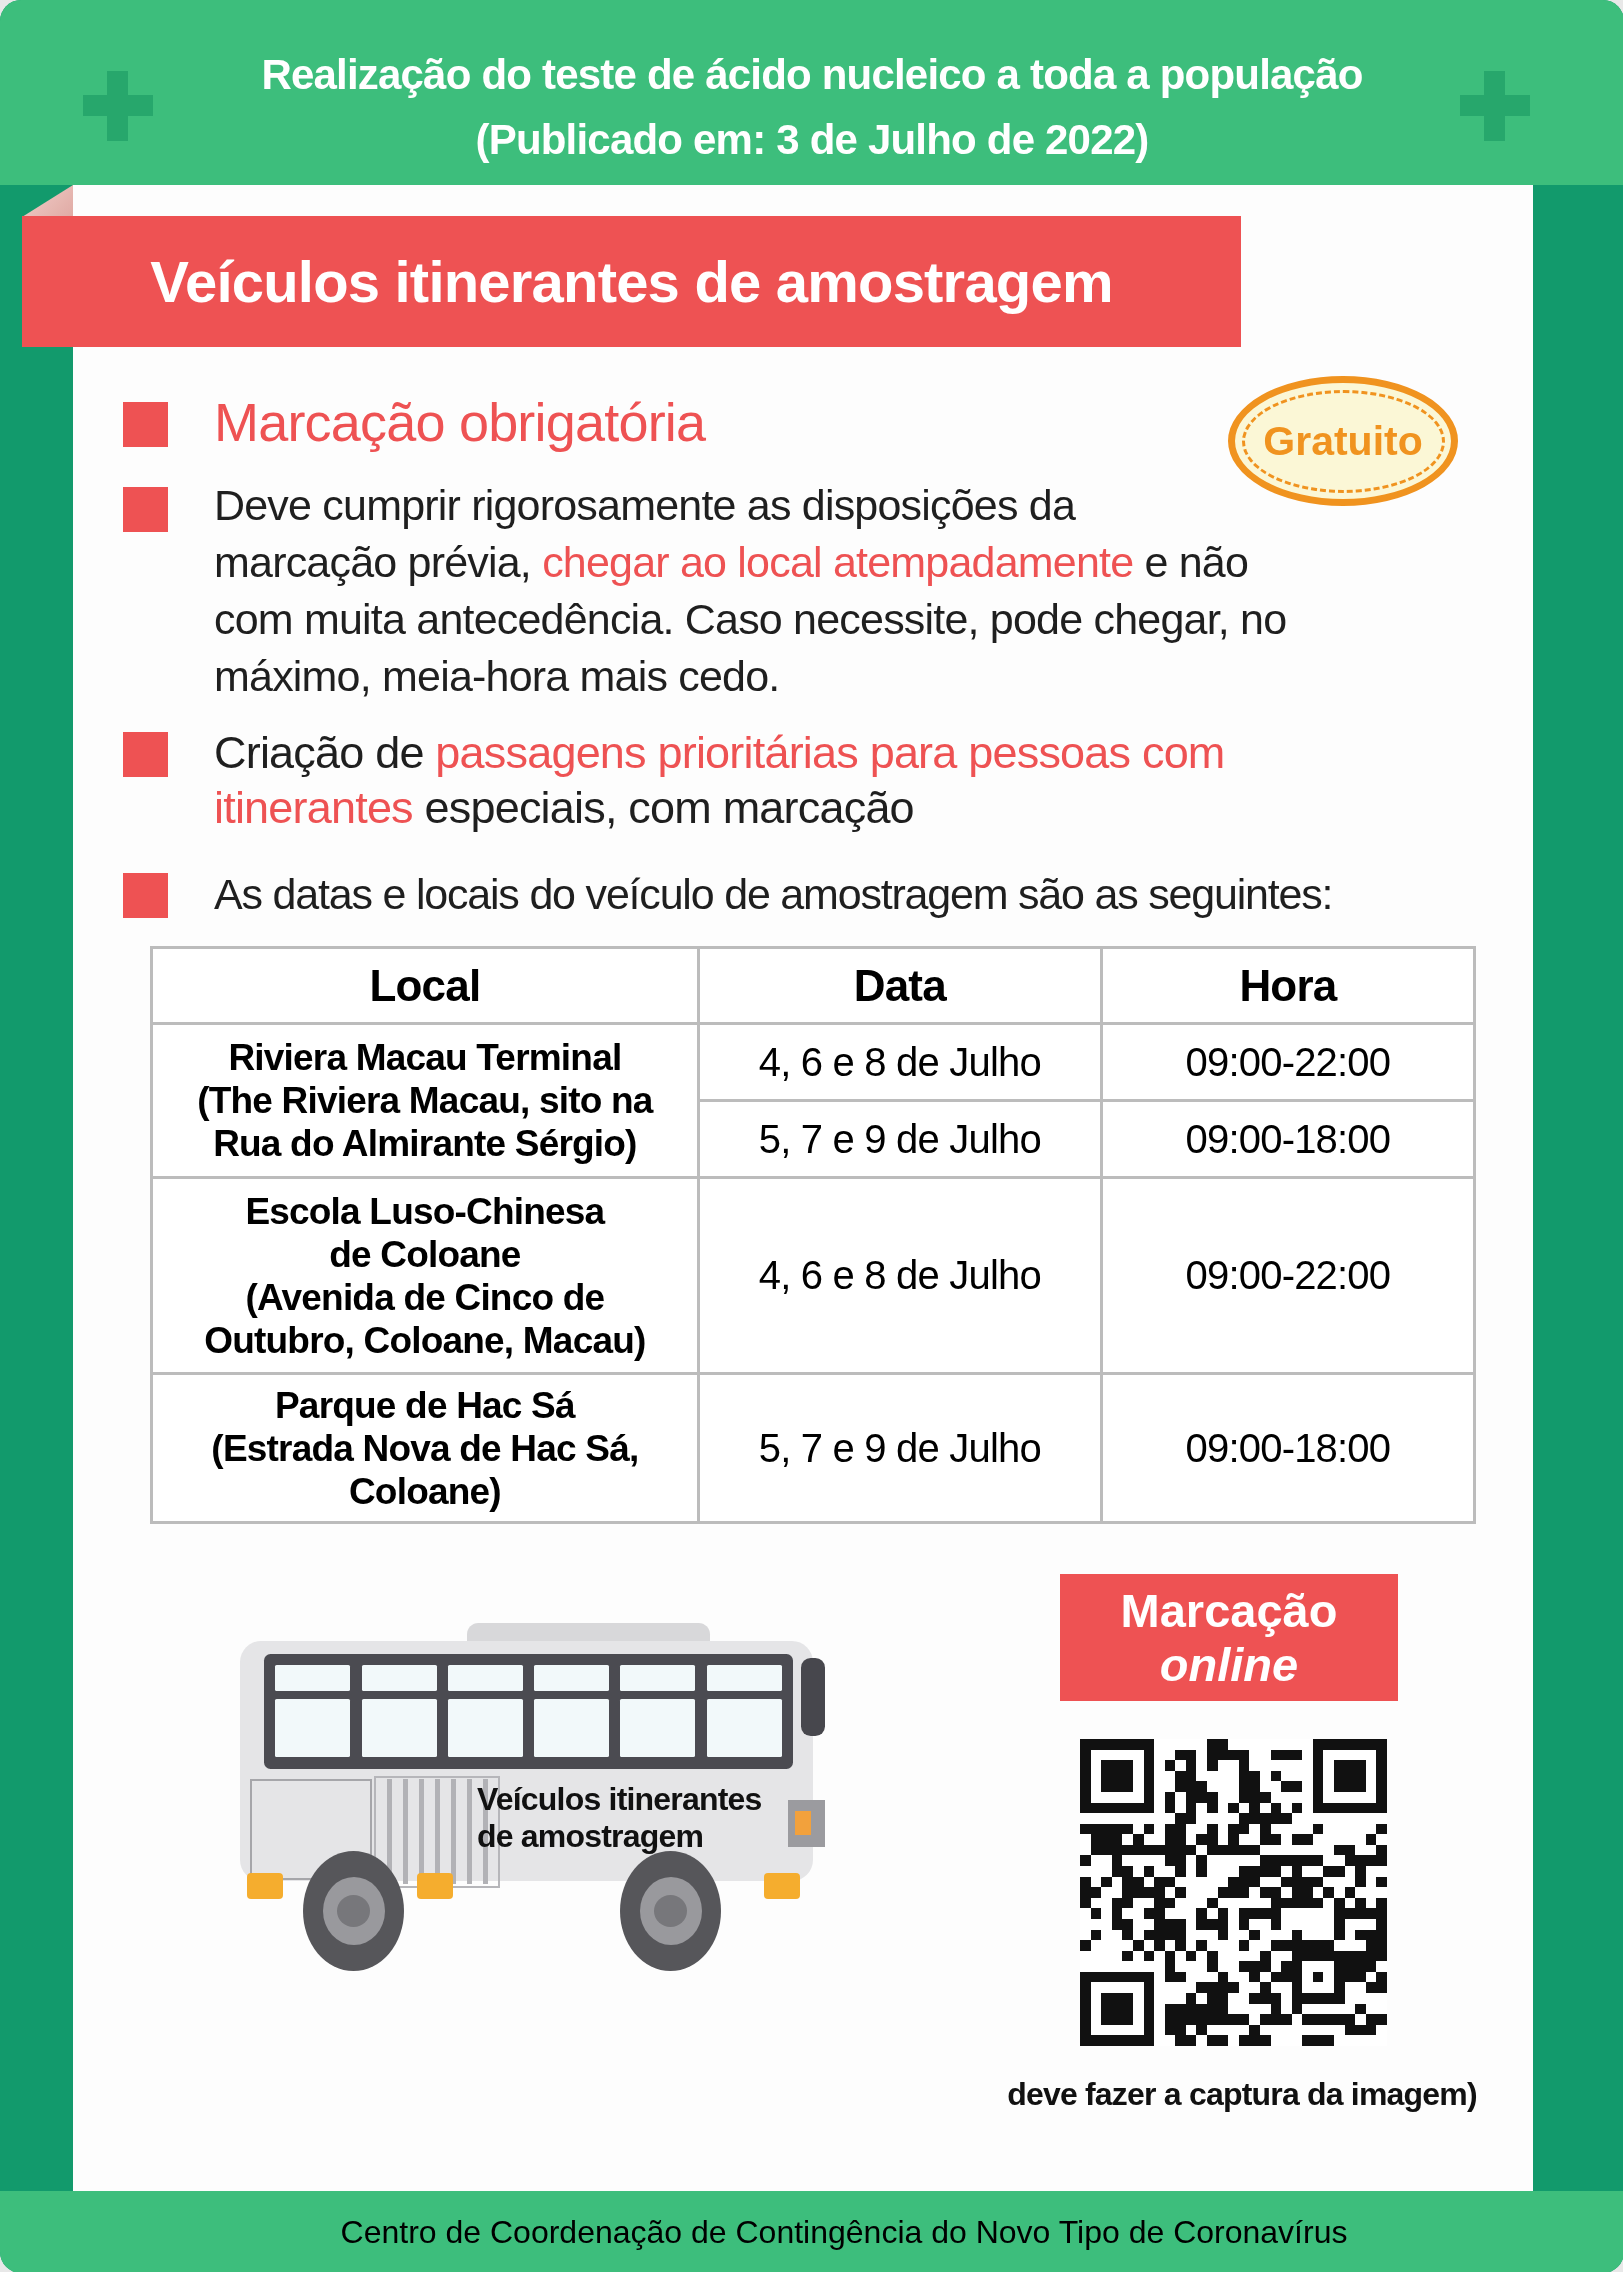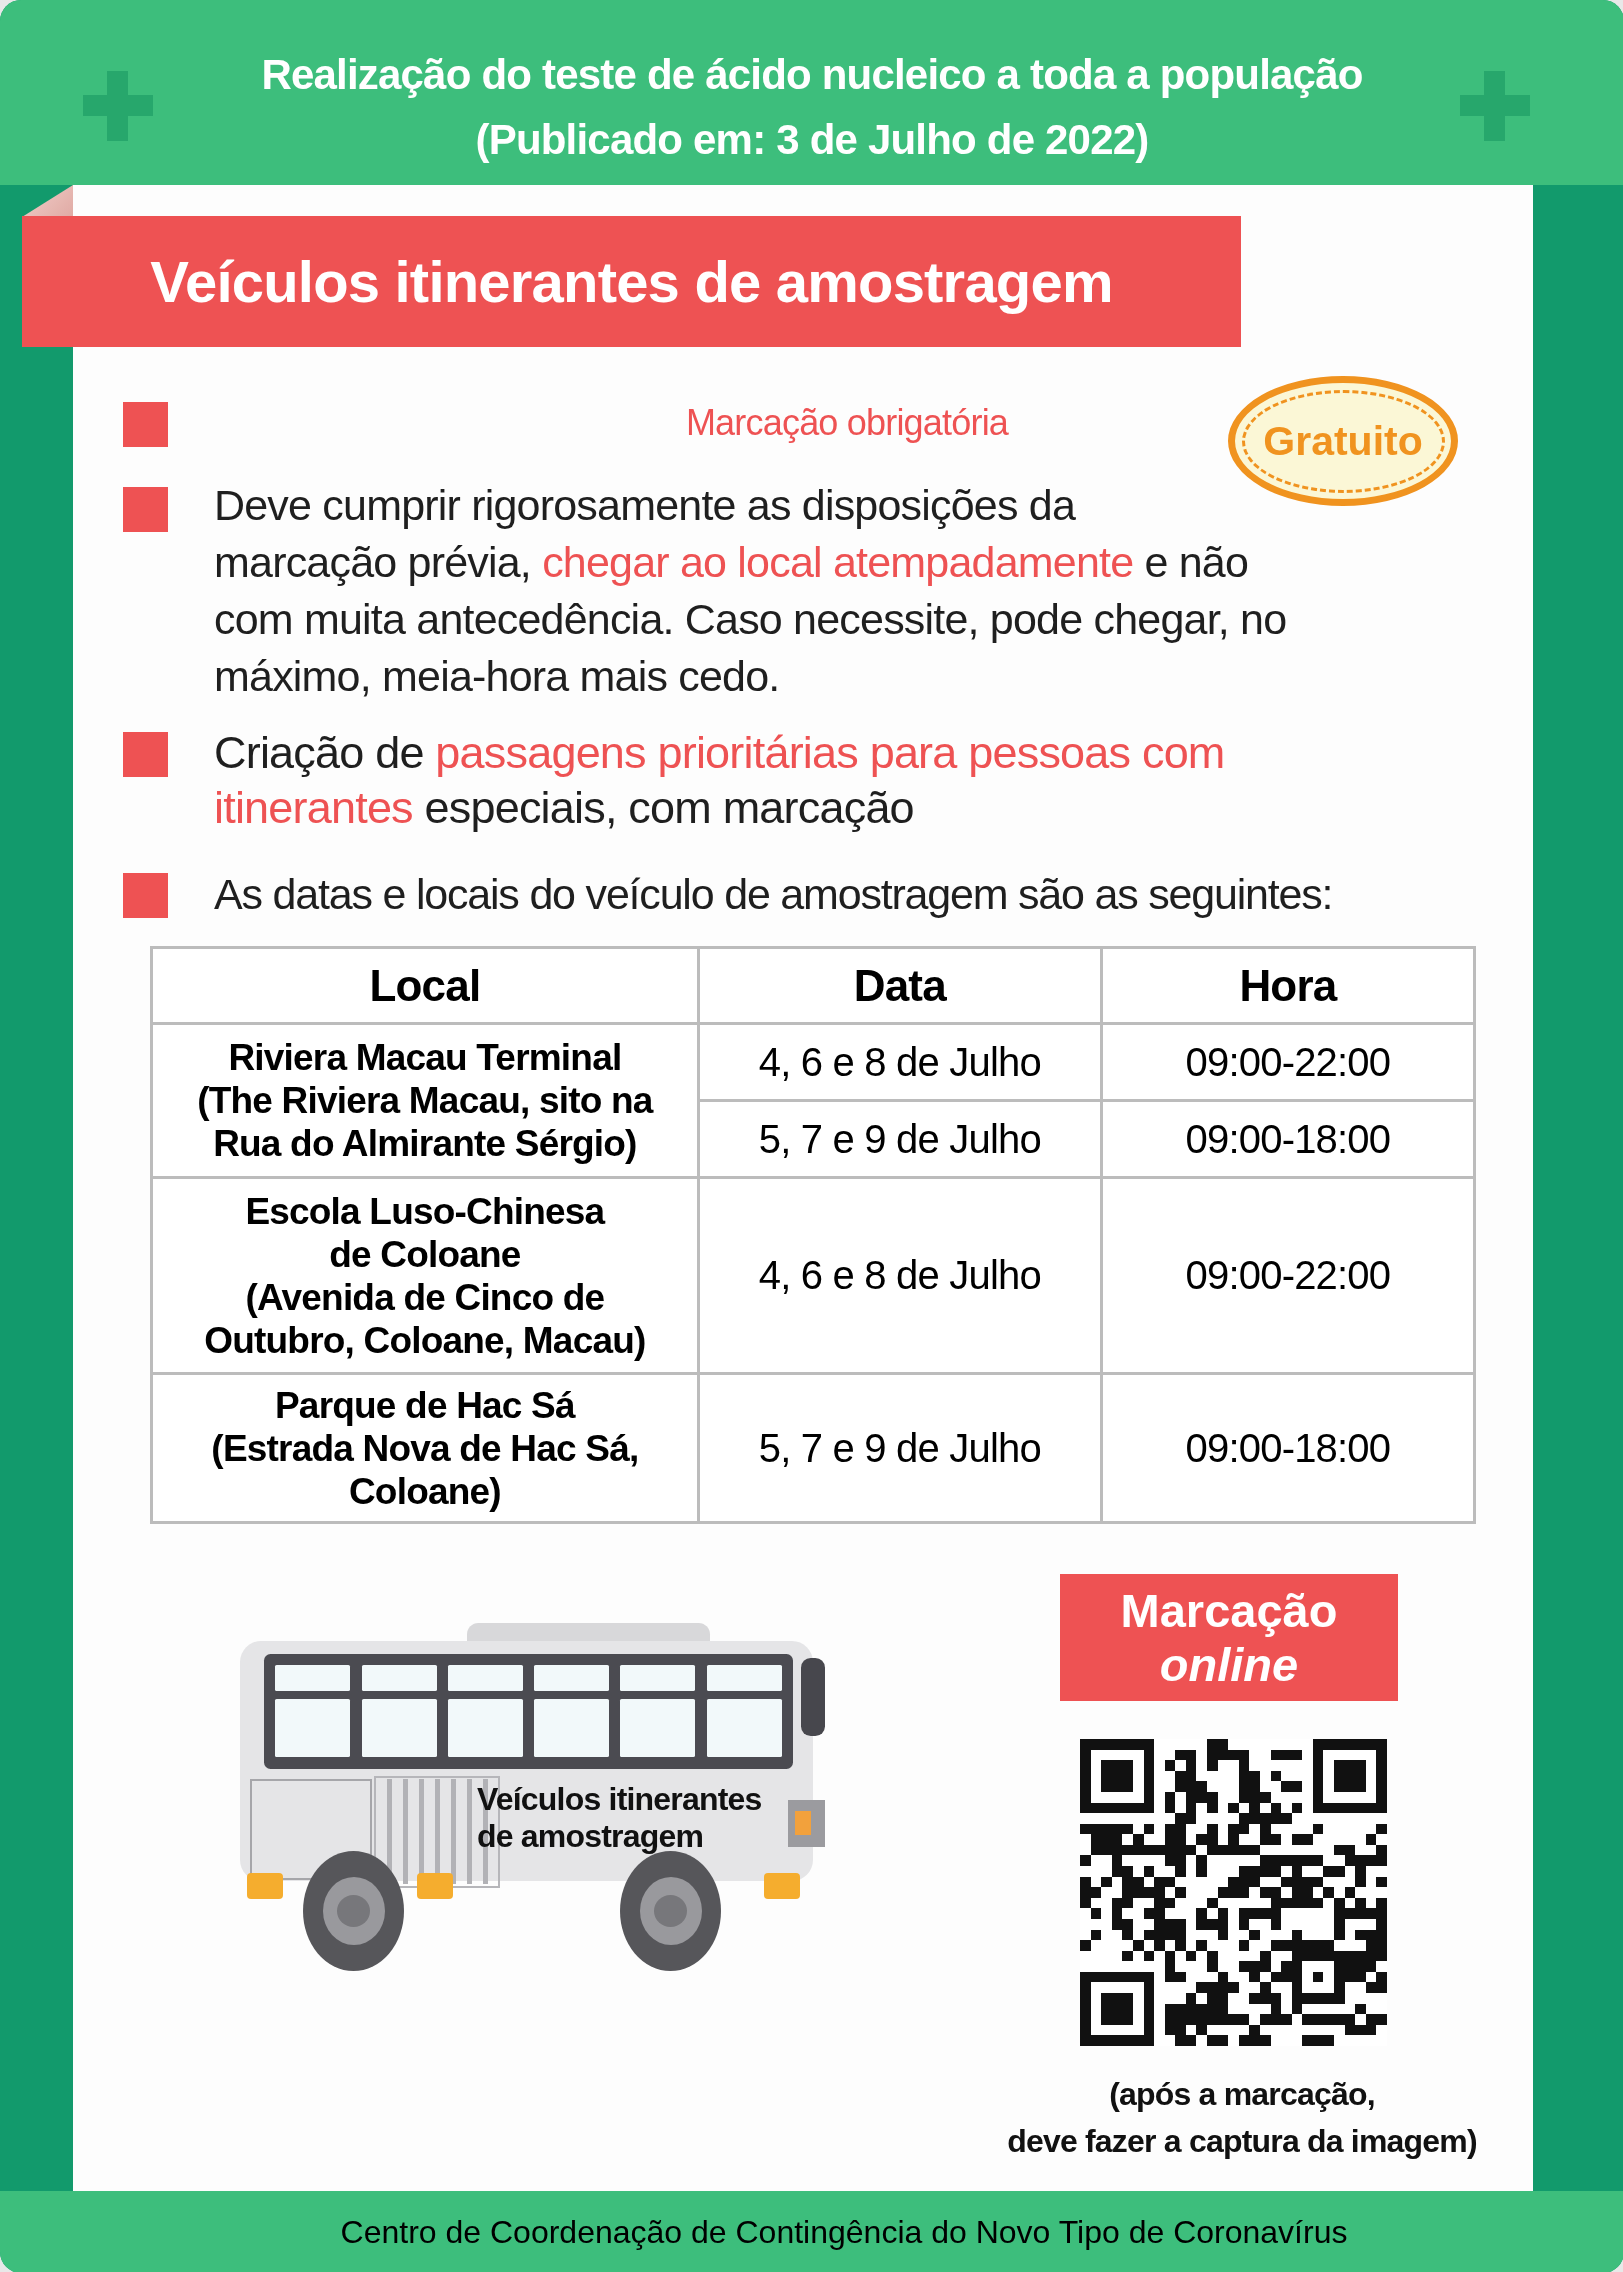--- a/index.html
+++ b/index.html
@@ -31,21 +31,21 @@
     background:var(--cream,#fbf7d6);border:7.3px solid var(--orange,#f0931f);}
   .badge-inner{position:absolute;inset:6.5px;border:3.2px dashed var(--orange,#f0931f);border-radius:50%;}
   .badge-label{position:absolute;inset:0;display:flex;align-items:center;justify-content:center;
     color:var(--orange,#f0931f);font-weight:bold;font-size:41px;}
   
   .bullet-sq{position:absolute;width:45px;height:45px;background:var(--red,#ee5253);}
   .bullet-text{position:absolute;left:214px;width:1266px;color:var(--black,#1f1f1f);letter-spacing:-0.8px;}
   .tline{white-space:nowrap;}
   .seg-red{color:var(--red,#ee5253);}
   .seg-black{color:var(--black,#1f1f1f);}
-  .bt1{top:394px;font-size:36px;line-height:57px;text-align:center;}
+  .bt1{top:394px;font-size:54px;line-height:57px;}
   .bt2{top:477px;font-size:43px;line-height:57px;}
   .bt3{top:725px;font-size:45px;line-height:55px;}
   .bt4{top:867px;font-size:43px;line-height:55px;letter-spacing:-1.2px;}
   .sq1{left:123px;top:402px;}
   .sq2{left:123px;top:487px;}
   .sq3{left:123px;top:732px;}
   .sq4{left:123px;top:873px;}
   
   table.sched{position:absolute;left:150px;top:946px;width:1326px;border-collapse:collapse;
     background:#fff;}
@@ -649,21 +649,20 @@
       <rect x="12" y="28" width="1" height="1" fill="#111"></rect>
       <rect x="13" y="28" width="1" height="1" fill="#111"></rect>
       <rect x="15" y="28" width="1" height="1" fill="#111"></rect>
       <rect x="16" y="28" width="1" height="1" fill="#111"></rect>
       <rect x="17" y="28" width="1" height="1" fill="#111"></rect>
       <rect x="21" y="28" width="1" height="1" fill="#111"></rect>
       <rect x="22" y="28" width="1" height="1" fill="#111"></rect>
       <rect x="23" y="28" width="1" height="1" fill="#111"></rect>
     </svg>
   <div class="qr-caption">
-    <div>(após a marcação,</div>
     <div>deve fazer a captura da imagem)</div>
   </div>
 
 
   <div class="footer-band">
     <div class="footer-text">Centro de Coordenação de Contingência do Novo Tipo de Coronavírus</div>
   </div>
 
 </div>
 

